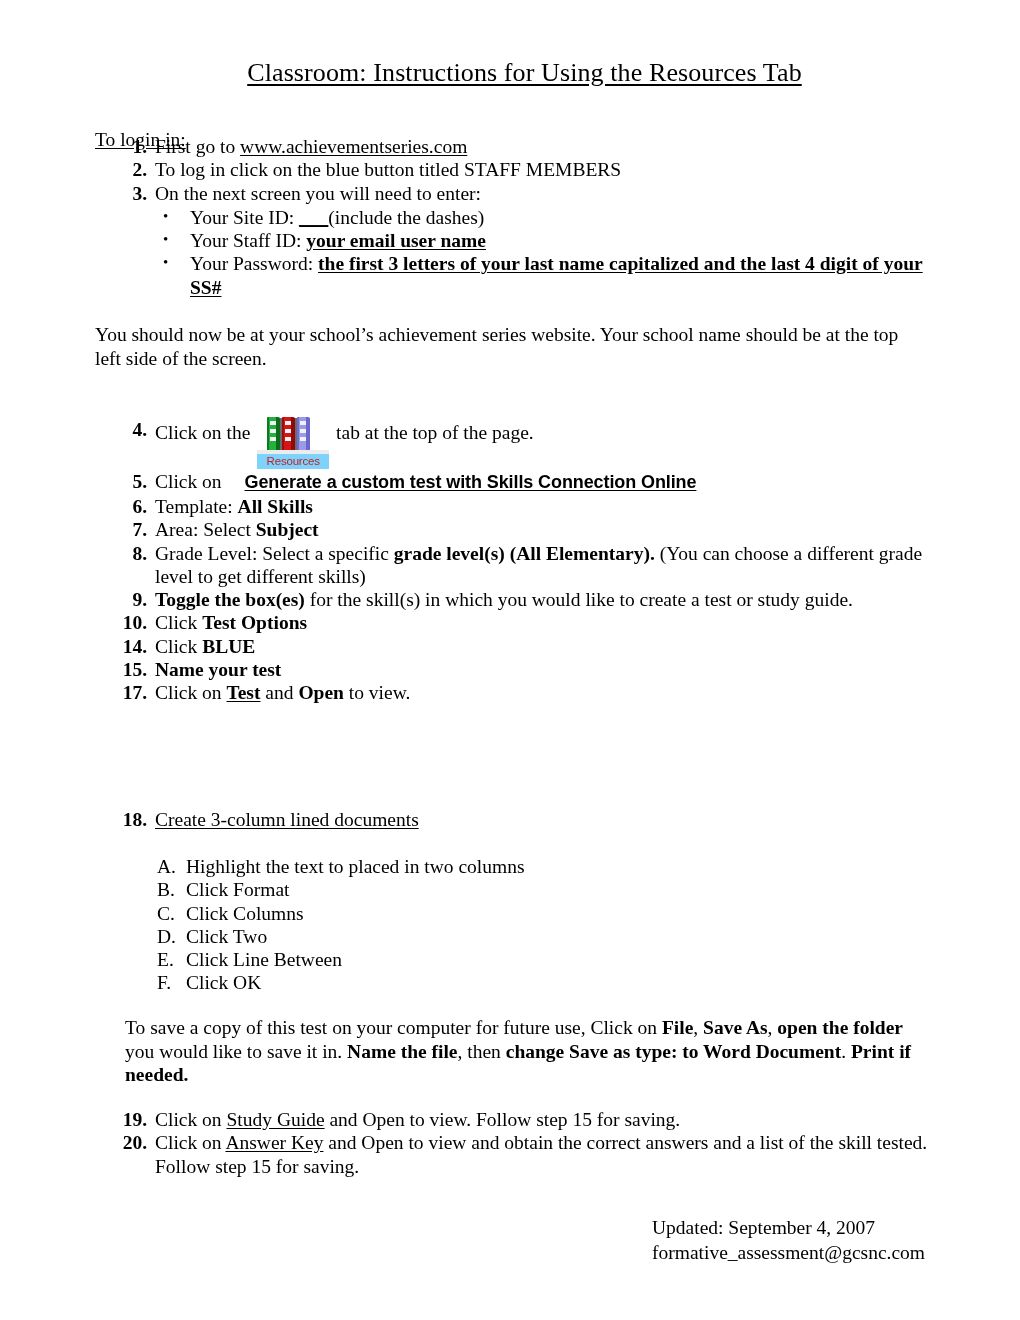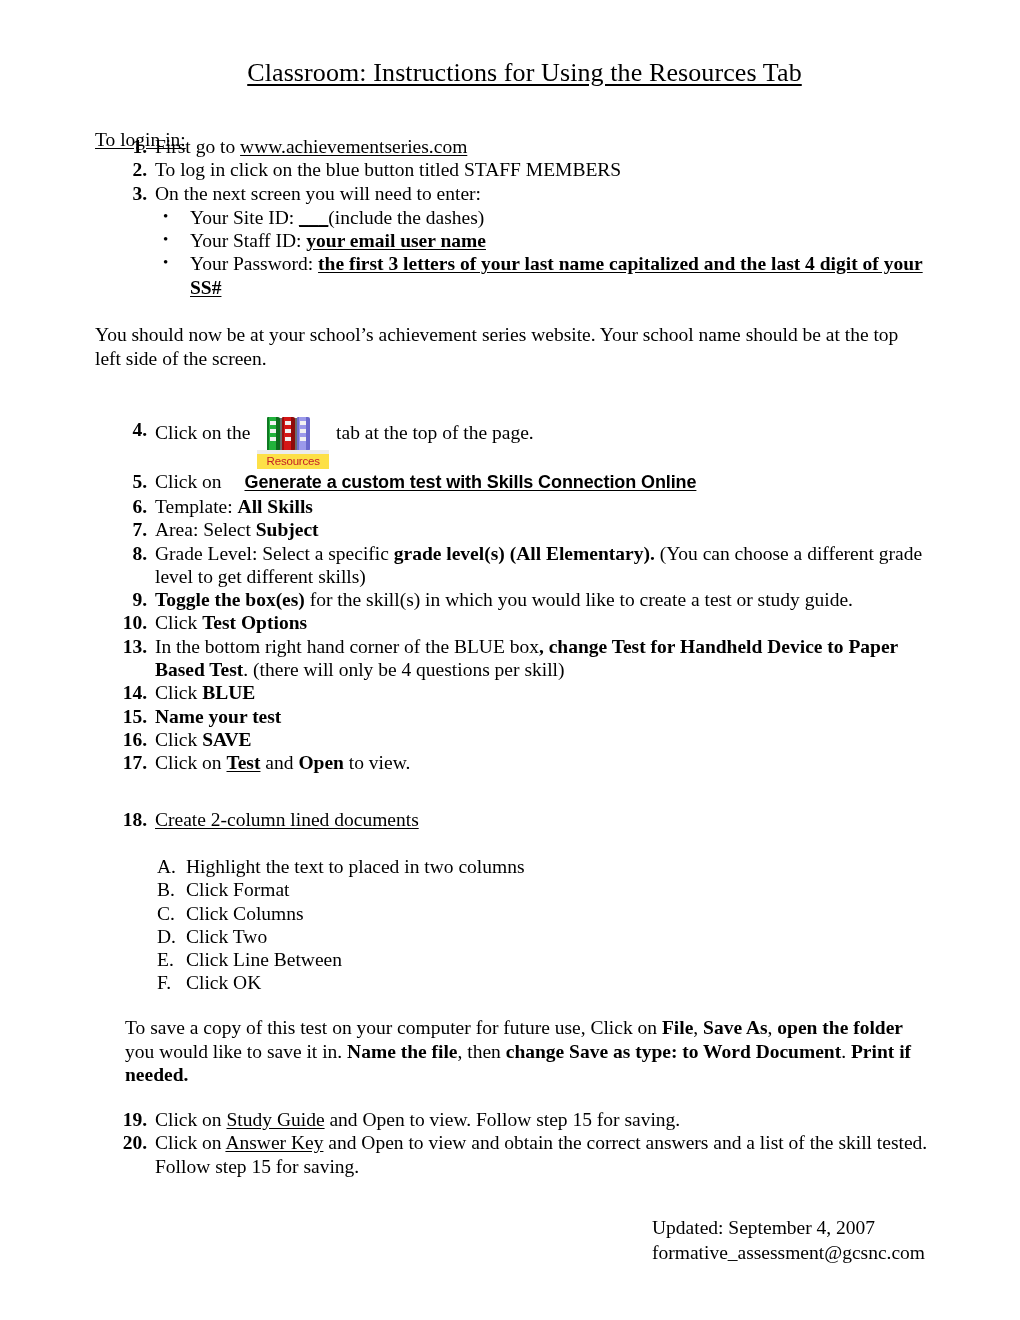--- a/index.html
+++ b/index.html
@@ -169,21 +169,21 @@
     width: 72px;
     height: 6px;
     background: #ececec;
   }
   .res-label {
     position: absolute;
     left: 0;
     top: 37px;
     width: 72px;
     height: 15px;
-    background: #fde047;
+    background: #7dd3fc;
     color: #c42026;
     font-family: "Liberation Sans", "DejaVu Sans", sans-serif;
     font-size: 11.5px;
     line-height: 15px;
     text-align: center;
     letter-spacing: -0.2px;
   }
 
   
   .footer {
@@ -292,50 +292,42 @@
       <span class="txt"><span class="b">Toggle the box(es)</span><span> for the skill(s) in which you would like to create a test or study guide.</span></span>
     </div>
 
     <div class="row">
       <span class="num">10.</span>
       <span class="txt"><span>Click </span><span class="b">Test Options</span></span>
     </div>
 
 
 
-    <div class="row">
-      <span class="num">13.</span>
-      <span class="txt"><span>In the bottom right hand corner of the BLUE box</span><span class="b">, change Test for Handheld Device to Paper Based Test</span><span>.  (there will only be 4 questions per skill)</span></span>
-    </div>
 
     <div class="row">
       <span class="num">14.</span>
       <span class="txt"><span>Click </span><span class="b">BLUE</span></span>
     </div>
 
     <div class="row">
       <span class="num">15.</span>
       <span class="txt b">Name your test</span>
     </div>
 
-    <div class="row">
-      <span class="num">16.</span>
-      <span class="txt"><span>Click </span><span class="b">SAVE</span></span>
-    </div>
 
     <div class="row">
       <span class="num">17.</span>
       <span class="txt"><span>Click on </span><span class="bu">Test</span><span> and </span><span class="b">Open</span><span> to view.</span></span>
     </div>
   </div>
 
   <div class="block" style="left:95px; top:808px; width:845px;">
     <div class="row">
       <span class="num">18.</span>
-      <span class="txt u">Create 2-column lined documents</span>
+      <span class="txt u">Create 3-column lined documents</span>
     </div>
   </div>
 
   <div class="block" style="left:95px; top:855px; width:845px;">
     <div class="lrow">
       <span class="ltr">A.</span>
       <span>Highlight the text to placed in two columns</span>
     </div>
     <div class="lrow">
       <span class="ltr">B.</span>

